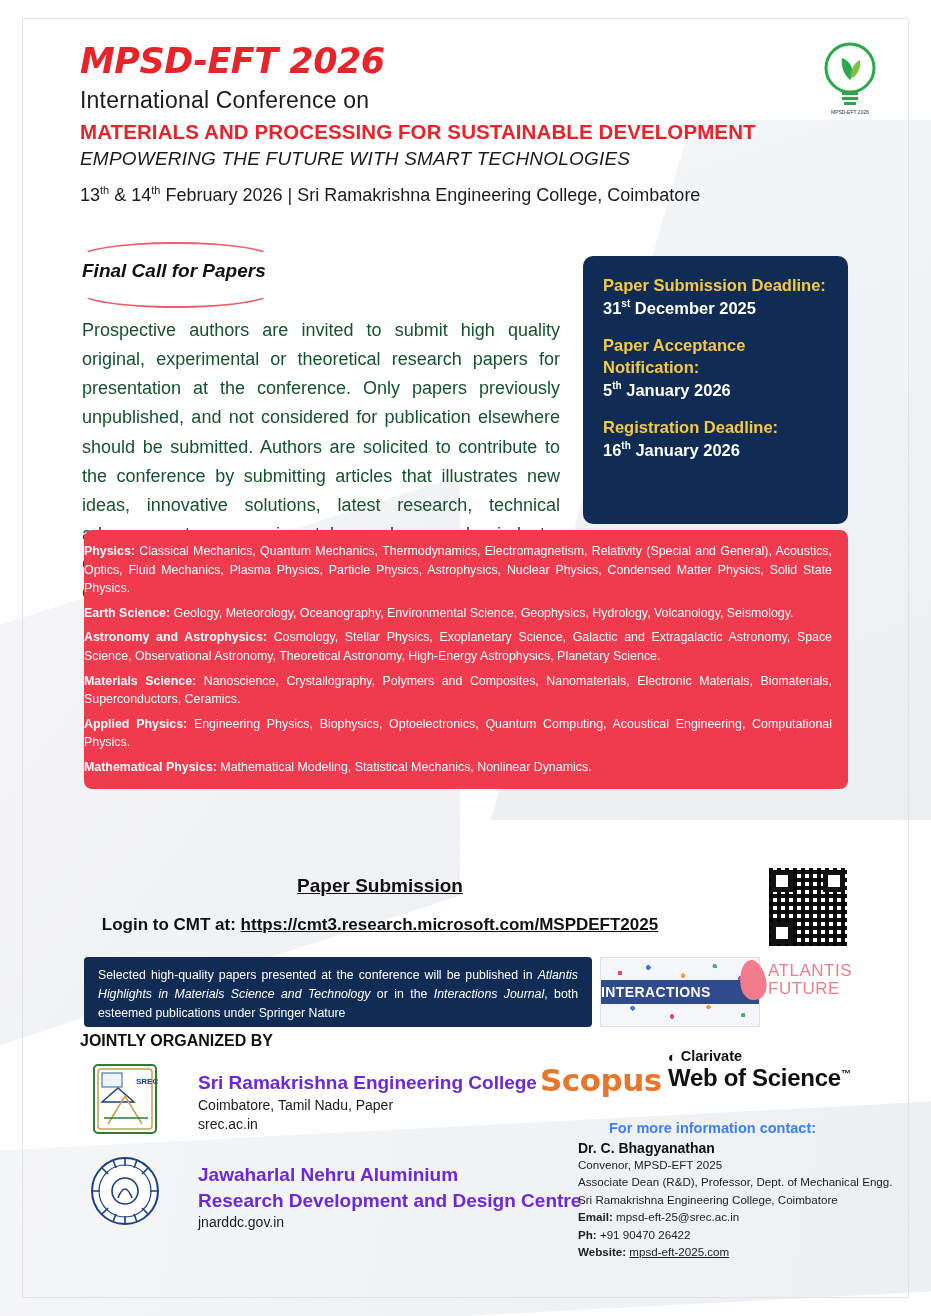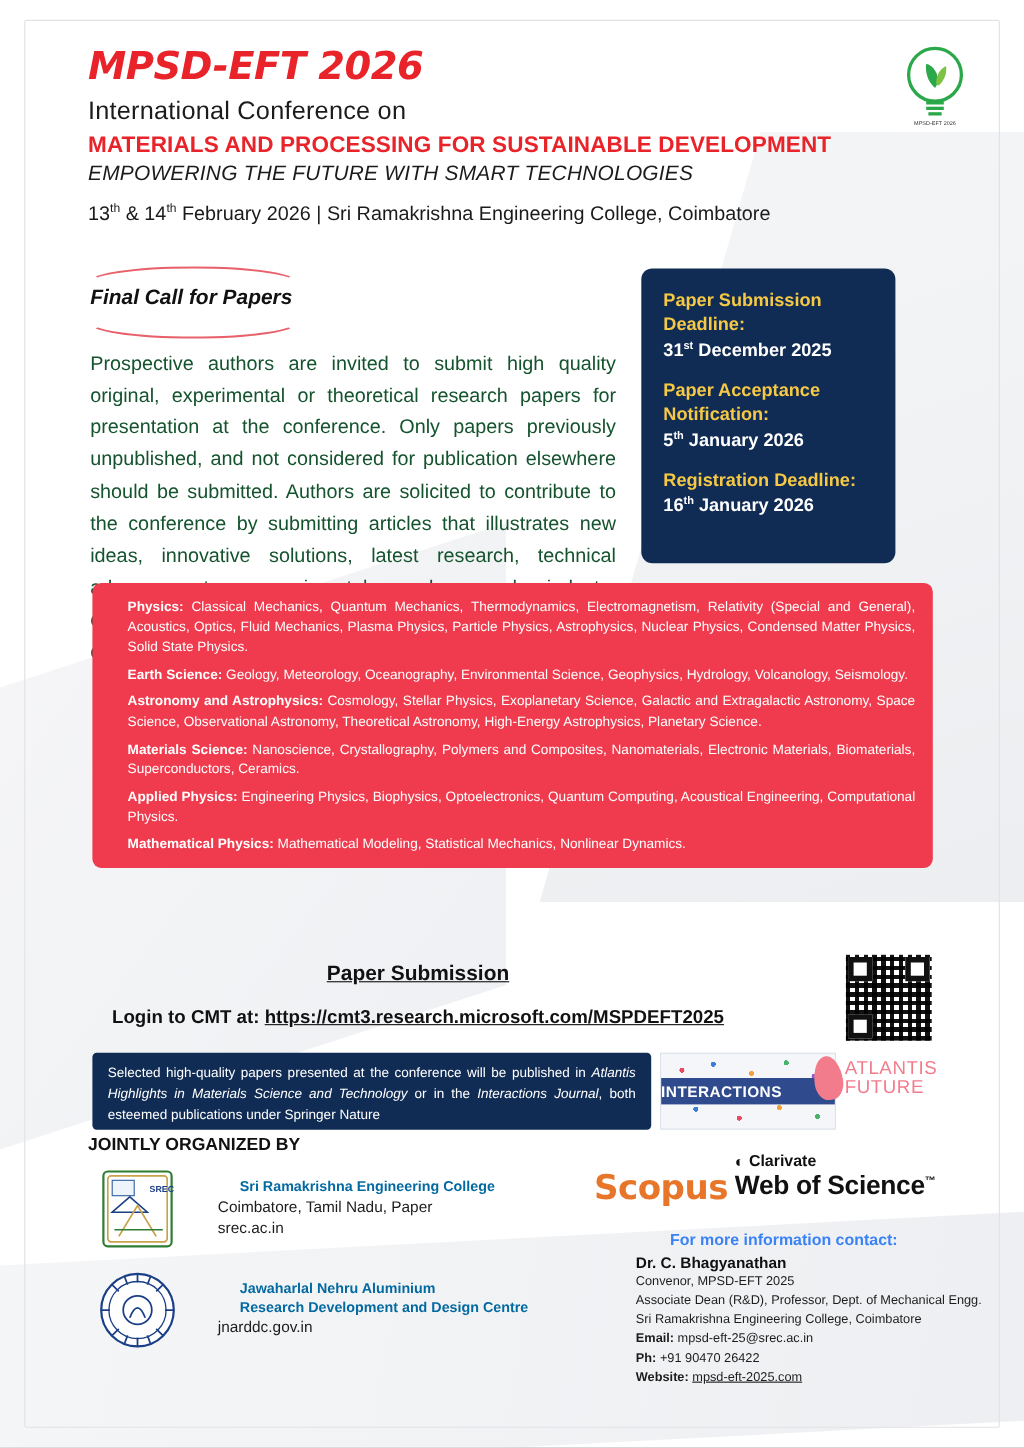--- a/index.html
+++ b/index.html
@@ -97,39 +97,39 @@
   .curve-bot { top: 34px; transform: rotate(180deg); }
 
   .para {
     position: absolute; left: 82px; top: 316px; width: 478px;
     font-size: 18px; line-height: 1.62; color: #14532d;
     text-align: justify;
   }
 
   
   .deadlines {
-    position: absolute; left: 583px; top: 244px;
-    width: 231px; height: 268px;
+    position: absolute; left: 583px; top: 256px;
+    width: 265px; height: 268px;
     background: #102c54;
     border-radius: 10px;
     padding: 18px 20px 0 20px;
     color: #ffffff;
   }
   .dl-title { color: #f6c945; font-weight: bold; font-size: 16.5px; line-height: 1.35; }
   .dl-date { color: #ffffff; font-weight: bold; font-size: 16.5px; margin-top: 2px; }
   .dl-date sup { font-size: 10px; }
   .dl-group { margin-bottom: 16px; }
 
   
   .topics {
     position: absolute; left: 84px; top: 530px;
     width: 764px;
     background: #ef3b4d;
     border-radius: 8px;
-    padding: 12px 16px 12px 32px;
+    padding: 12px 16px 12px 0;
     color: #ffffff;
     font-size: 12.4px;
     line-height: 1.5;
     text-align: justify;
   }
   .topics p { margin: 0 0 6px 0; }
   .topics p:last-child { margin-bottom: 0; }
   .topics b { font-weight: bold; }
 
   
@@ -216,21 +216,21 @@
   
   .joint {
     position: absolute; left: 80px; top: 1032px;
     font-size: 16px; font-weight: bold; color: #111;
   }
   .org { position: absolute; left: 88px; }
   .org.one { top: 1062px; }
   .org.two { top: 1154px; }
   .org-logo { position: absolute; left: 0; top: 0; width: 74px; height: 74px; }
   .org-text { position: absolute; left: 110px; top: 8px; width: 420px; }
-  .org-name { font-size: 13px; font-weight: bold; color: #0369a1; line-height: 1.35; margin-left: 20px; }
+  .org-name { font-size: 19px; font-weight: bold; color: #6d28d9; line-height: 1.35; }
   .org-addr { font-size: 14px; color: #1c1c1c; line-height: 1.4; }
 
   
   .scopus {
     position: absolute; left: 540px; top: 1062px;
     font-size: 31px; font-weight: bold; color: #e8762a;
     font-family: "DejaVu Sans", sans-serif; letter-spacing: -.5px;
   }
   .wos {
     position: absolute; left: 668px; top: 1048px; width: 220px;

